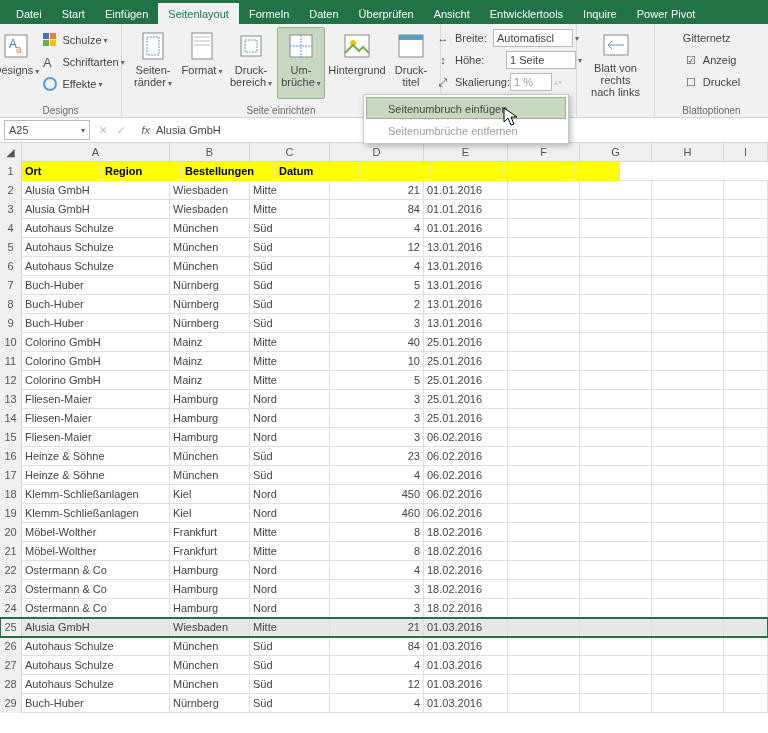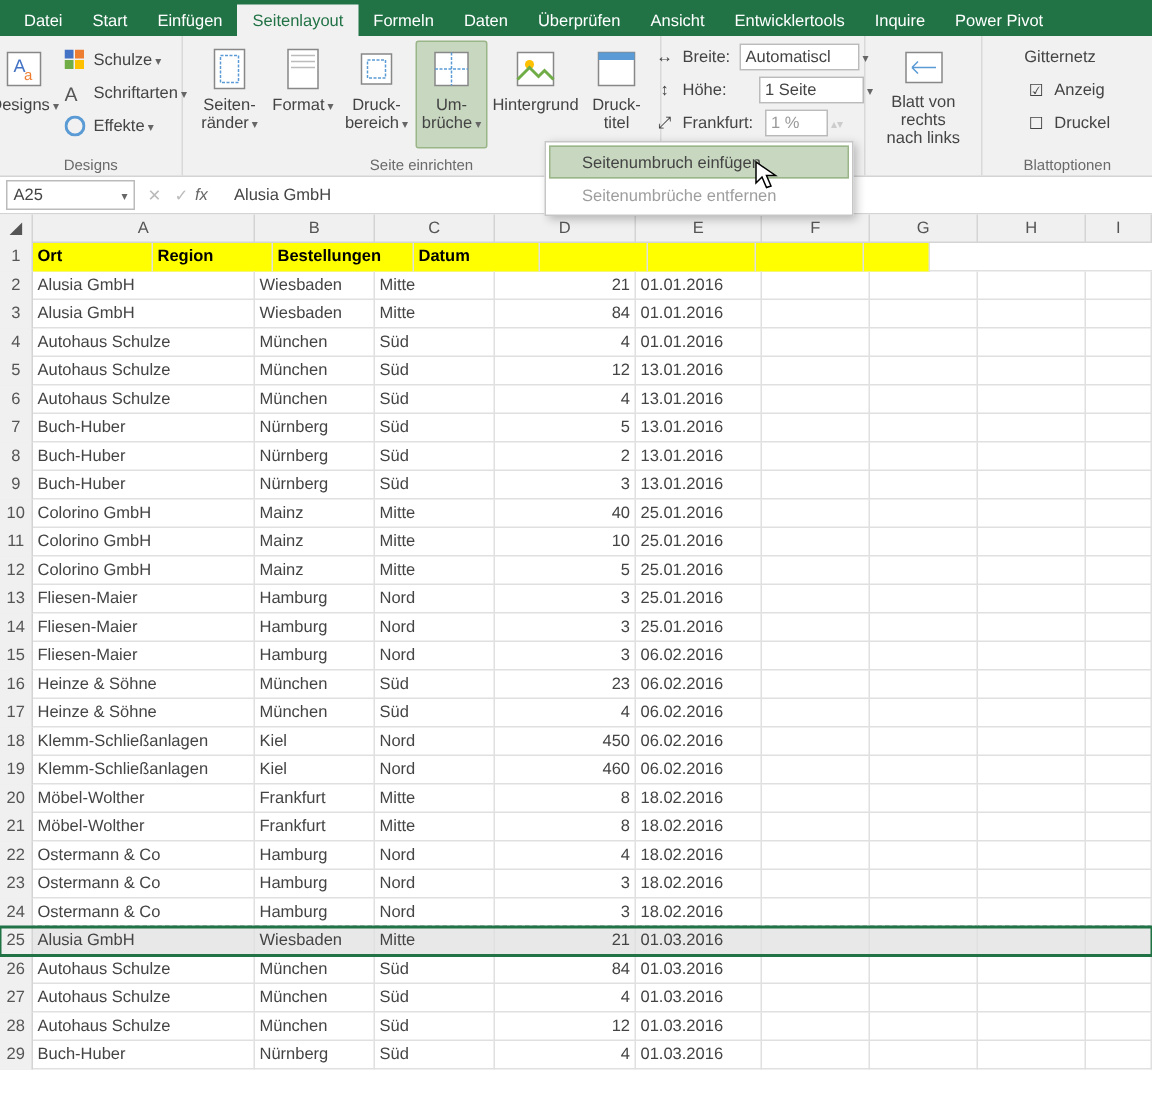--- a/index.html
+++ b/index.html
@@ -28,21 +28,21 @@
 
 .ringmenu{position:absolute;top:94px;left:363px;width:206px;background:#fff;border:1px solid #c6c6c6;box-shadow:2px 2px 6px rgba(0,0,0,.25);z-index:50;padding:2px}
 .ringmenu .mitem{height:22px;line-height:22px;padding:0 21px;font-size:11px;color:#444;cursor:pointer;border:1px solid transparent}
 .ringmenu .mitem.hover{background:#c8d7c0;border-color:#9ab588}
 .ringmenu .mitem.disabled{color:#9e9e9e;cursor:default}
 .cursor{position:absolute;top:107px;left:503px;z-index:60;pointer-events:none}
 
 
 .fbar{display:flex;align-items:center;height:25px;border-bottom:1px solid #d4d4d4;background:#fff}
 .namebox{width:86px;height:20px;border:1px solid #bbb;margin:0 4px;display:flex;align-items:center;padding:0 4px;font-size:11px;justify-content:space-between}
-.fx{width:20px;text-align:left;color:#666;font-style:italic}
+.fx{width:20px;text-align:right;color:#666;font-style:italic}
 .fxval{flex:1;padding-left:6px;font-size:11px}
 .fbicn{width:18px;text-align:center;color:#bbb}
 
 
 .grid{position:relative}
 .cols{display:flex;height:19px;border-bottom:1px solid #d4d4d4;background:#f0f0f0}
 .rowhead{width:22px;text-align:center;border-right:1px solid #d4d4d4;background:#f0f0f0;color:#555;font-size:11px;height:19px;line-height:19px;flex:none}
 .colhead{text-align:center;border-right:1px solid #d4d4d4;color:#555;font-size:11px;height:19px;line-height:19px}
 .rows{}
 .row{display:flex;height:19px;border-bottom:1px solid #e0e0e0}
@@ -202,21 +202,21 @@
       <div class="smallrow">
             <span class="sicon">↕</span>
             <span style="width:51px">Höhe:</span>
             <div class="scalefield" style="width:70px">
               <span>1 Seite</span>
             </div>
             <span class="dd">▾</span>
           </div>
       <div class="smallrow">
             <span class="sicon">⤢</span>
-            <span style="width:55px">Frankfurt:</span>
+            <span style="width:55px">Skalierung:</span>
             <div class="scalefield" style="width:42px;color:#999">
               <span>1 %</span>
             </div>
             <span class="dd" style="color:#ccc">▴▾</span>
           </div>
     </div>
       </div>
     <div class="glabel">Anpassen</div>
   </div>
 

